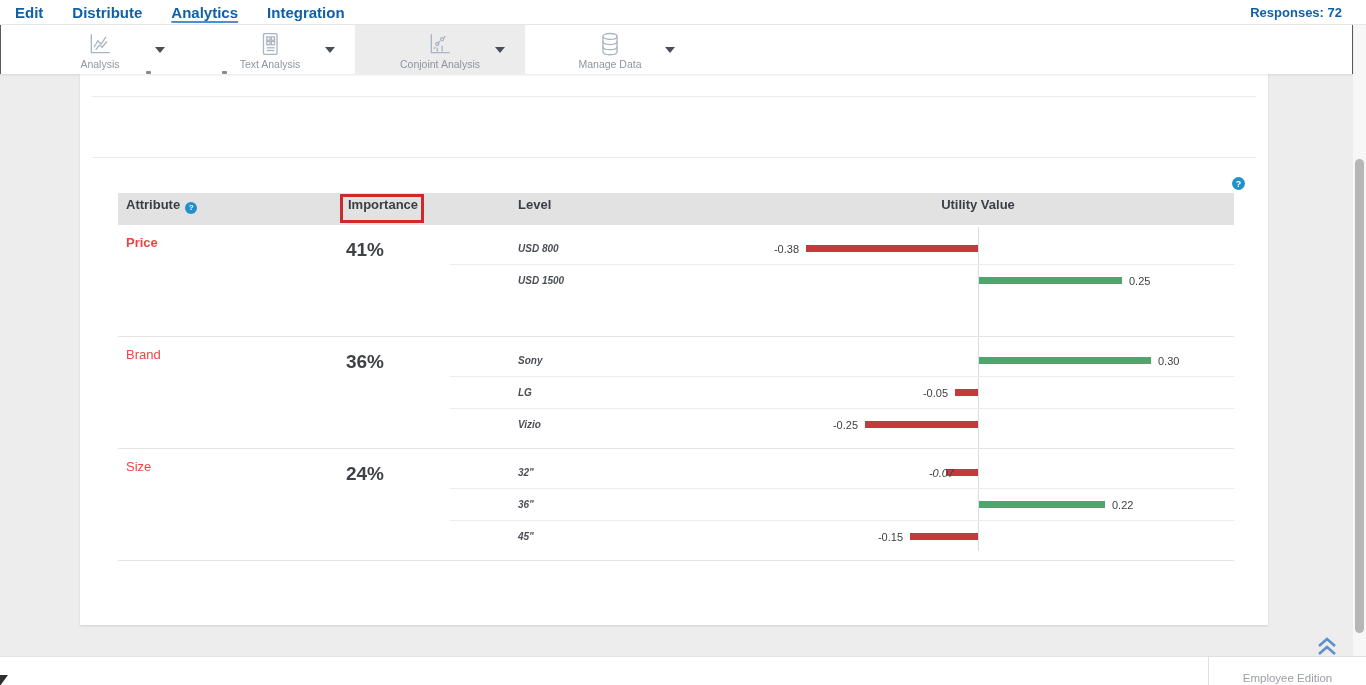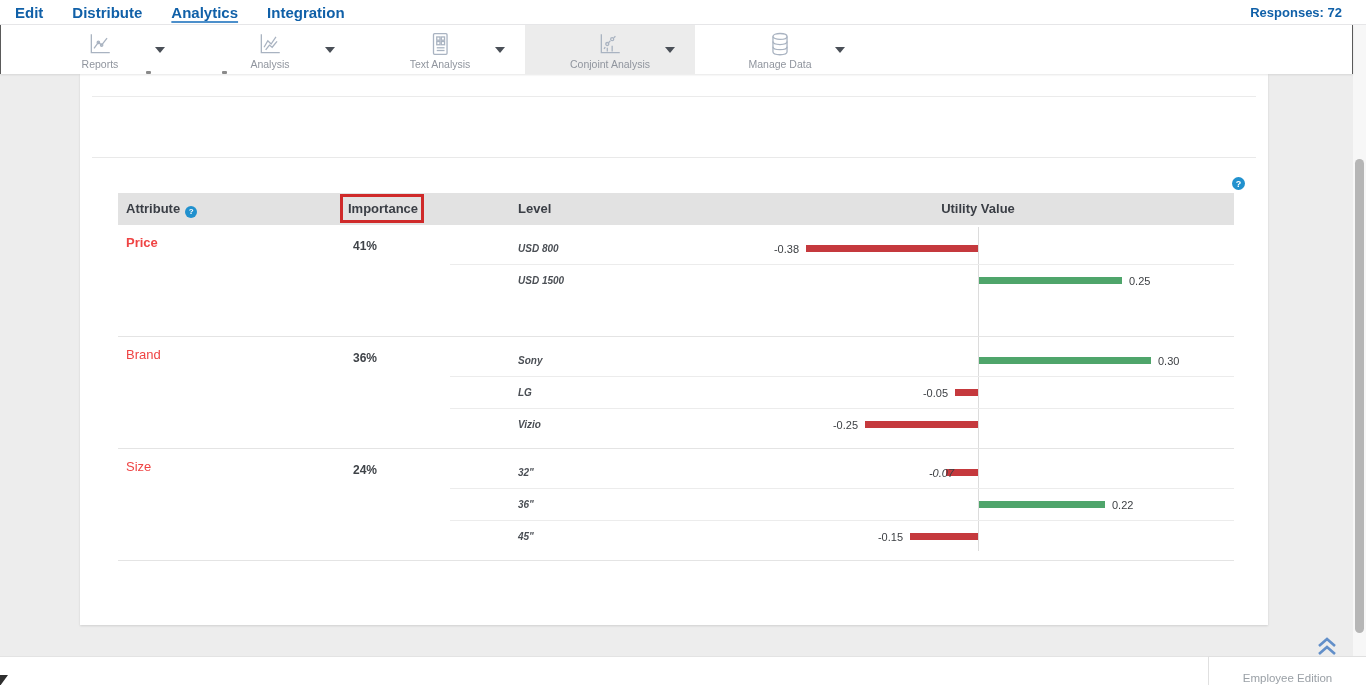--- a/index.html
+++ b/index.html
@@ -51,36 +51,36 @@
   .tab.active{ color:var(--accent); background:#f3f3f3; padding:0 10px; border-bottom:3px solid var(--accent); }
   .tabs-divider{ position:absolute; left:12px; top:83px; width:1164px; height:1px; background:#e9e9e9; }
 
   .q-icon{ display:inline-flex; align-items:center; justify-content:center; background:var(--accent);
            color:#fff; border-radius:50%; font-weight:bold; }
   .help-float{ position:absolute; left:1152px; top:103px; width:13px; height:13px; font-size:9px; cursor:pointer; }
 
   
   .table{ position:absolute; left:38px; top:119px; width:1116px; }
   .thead{ position:relative; height:32px; background:#e2e2e2; }
-  .th{ position:absolute; top:0; line-height:32px; font-size:13px; font-weight:bold; color:#3a3e45; }
+  .th{ position:absolute; top:0; line-height:23px; font-size:13px; font-weight:bold; color:#3a3e45; }
   .th-attribute{ left:8px; }
   .th-attribute .q-icon{ width:12px; height:12px; font-size:8px; margin-left:5px; vertical-align:-1px; cursor:pointer; }
   .th-importance{ left:230px; }
   .th-level{ left:400px; }
   .th-utility{ left:790px; width:140px; text-align:center; }
   .annotation-box{ position:absolute; left:222px; top:1px; width:84px; height:29px;
                    border:3px solid var(--annot); z-index:5; pointer-events:none; }
 
   .tbody{ position:relative; }
   .axis-line{ position:absolute; left:860px; top:2px; width:1px; height:324px; background:#dcdcdc; }
   .attr-group{ position:relative; height:112px; border-bottom:1px solid #e4e4e4; }
   .attr-name{ position:absolute; left:8px; top:10px; font-size:13px; color:#ef4444; }
   .attr-name.emph{ font-weight:bold; }
   .attr-importance{ position:absolute; left:147px; top:14px; width:200px; text-align:center;
-                    font-size:12px; font-weight:bold; color:#3f4348; }
+                    font-size:19px; font-weight:bold; color:#3f4348; }
   .levels{ position:absolute; left:332px; top:8px; width:784px; }
   .level-row{ position:relative; height:32px; }
   .level-row.bordered{ border-bottom:1px solid #ececec; }
   .level-name{ position:absolute; left:68px; top:0; line-height:32px; font-size:10px; font-weight:bold;
                font-style:italic; color:#4b4f55; }
   .bar{ position:absolute; top:12px; height:7px; }
   .bar.pos{ background:var(--pos); }
   .bar.neg{ background:var(--neg); }
   .bar-value{ position:absolute; top:0; line-height:32px; font-size:11px; color:#3c3f43; white-space:nowrap; }
   .bar-value.neg{ text-align:right; }
@@ -107,30 +107,20 @@
       <a class="nav-item active">Analytics</a>
       <a class="nav-item">Integration</a>
     </div>
   <div class="responses">Responses: 72</div>
 </div>
 
 <div class="toolbar">
     <div class="tool-group">
       <span class="tool-icon"><svg viewBox="0 0 24 24">
           <path d="M4 3v17h17"></path>
-          <polyline points="6.5 16 10.5 10.5 13.5 13 18.5 6.5"></polyline>
-          <circle cx="10.5" cy="10.5" r="1.1"></circle>
-          <circle cx="13.5" cy="13" r="1.1"></circle>
-        </svg></span>
-      <div class="tool-label">Reports</div>
-      <span class="tool-caret"></span>
-    </div>
-    <div class="tool-group">
-      <span class="tool-icon"><svg viewBox="0 0 24 24">
-          <path d="M4 3v17h17"></path>
           <polyline points="6.5 15 10 9 13 12 17.5 5.5"></polyline>
           <polyline points="8 17.5 11.5 13 14 15 18.5 9.5"></polyline>
         </svg></span>
       <div class="tool-label">Analysis</div>
       <span class="tool-caret"></span>
     </div>
     <div class="tool-group">
       <span class="tool-icon"><svg viewBox="0 0 24 24">
           <rect x="6" y="2.5" width="12.5" height="19" rx="1"></rect>
           <rect x="9" y="5.5" width="3" height="3"></rect>

